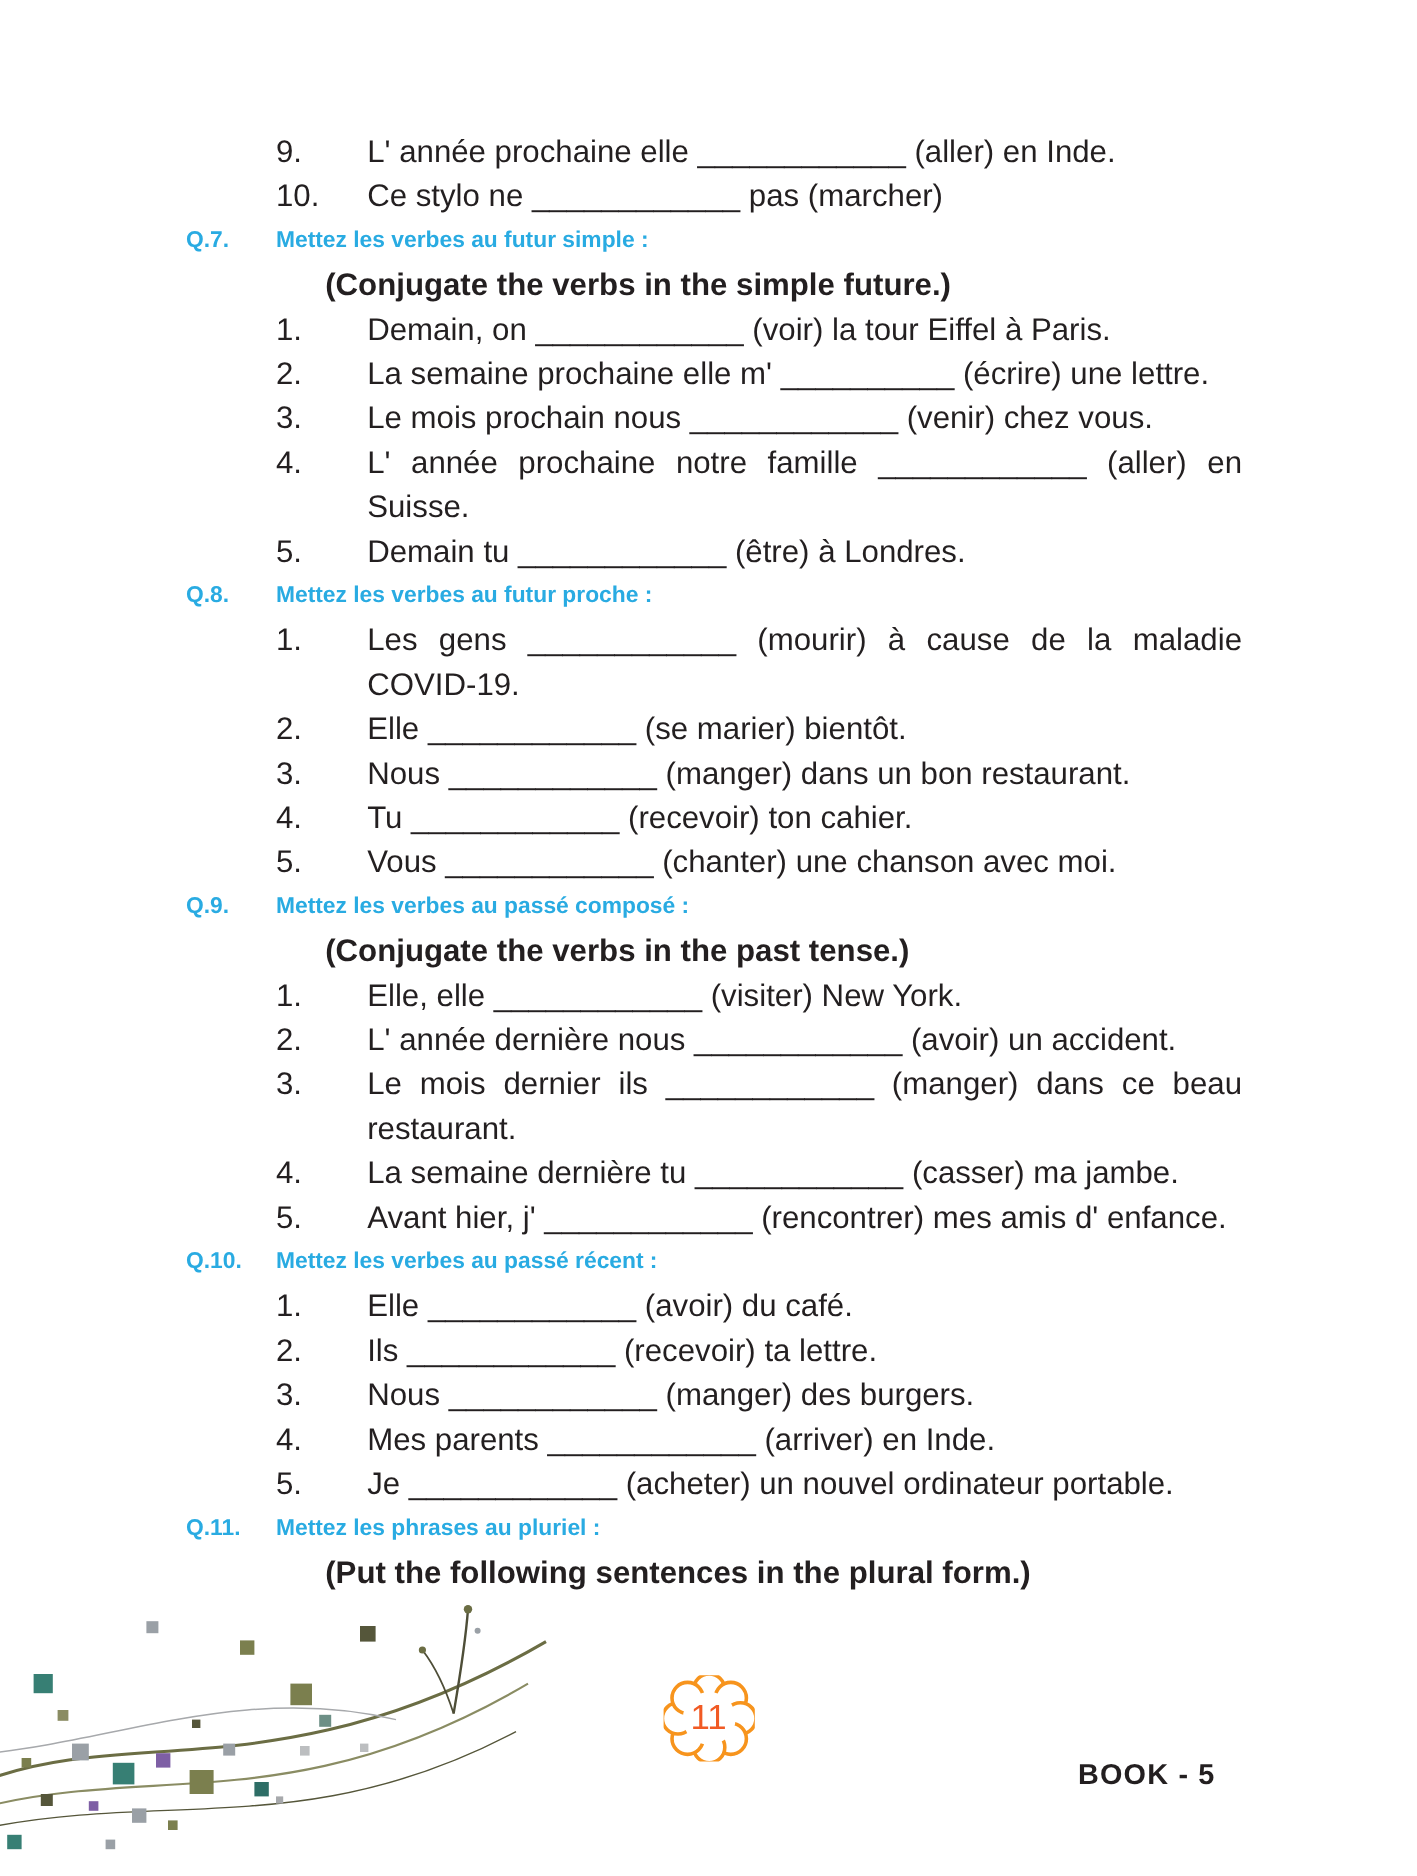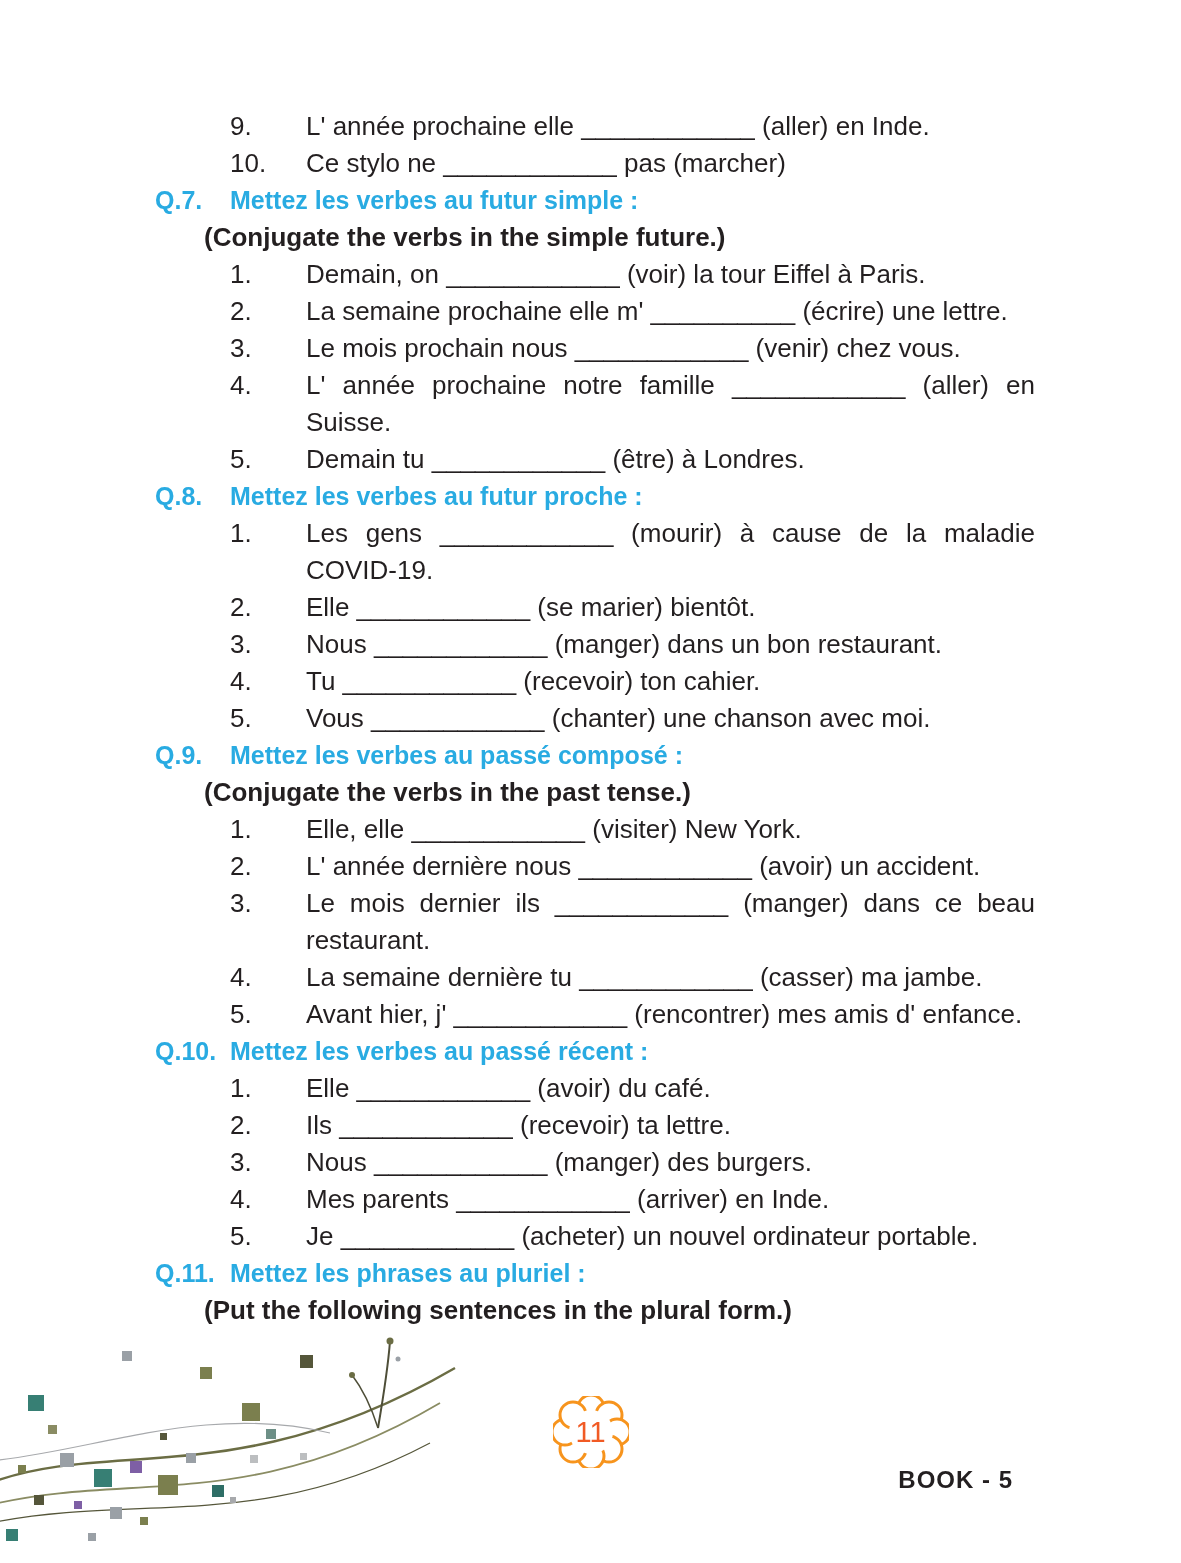--- a/index.html
+++ b/index.html
@@ -15,24 +15,24 @@
     position:absolute;
     left:155px;top:108px;
     width:880px;
     font-size:26px;
     line-height:37px;
   }
   .item{display:flex;align-items:flex-start;}
   .items{margin-left:75px;}
   .inum{flex:0 0 76px;}
   .itext{flex:1 1 auto;text-align:justify;}
-  .section-header{display:flex;font-weight:bold;color:#29abe2;font-size:25px;}
+  .section-header{display:flex;font-weight:bold;color:#29abe2;font-size:19px;}
   .qnum{flex:0 0 75px;}
   .qtitle{flex:1 1 auto;}
-  .section-sub{margin-left:49px;font-weight:bold;color:#231f20;font-size:26px;}
+  .section-sub{margin-left:116px;font-weight:bold;color:#231f20;font-size:26px;}
   .footer-book{
     position:absolute;
     top:1466px;right:168px;
     font-size:24px;font-weight:bold;
     letter-spacing:1px;color:#231f20;
   }
   .page-badge{
     position:absolute;
     top:1396px;left:50%;
     transform:translateX(-50%);

